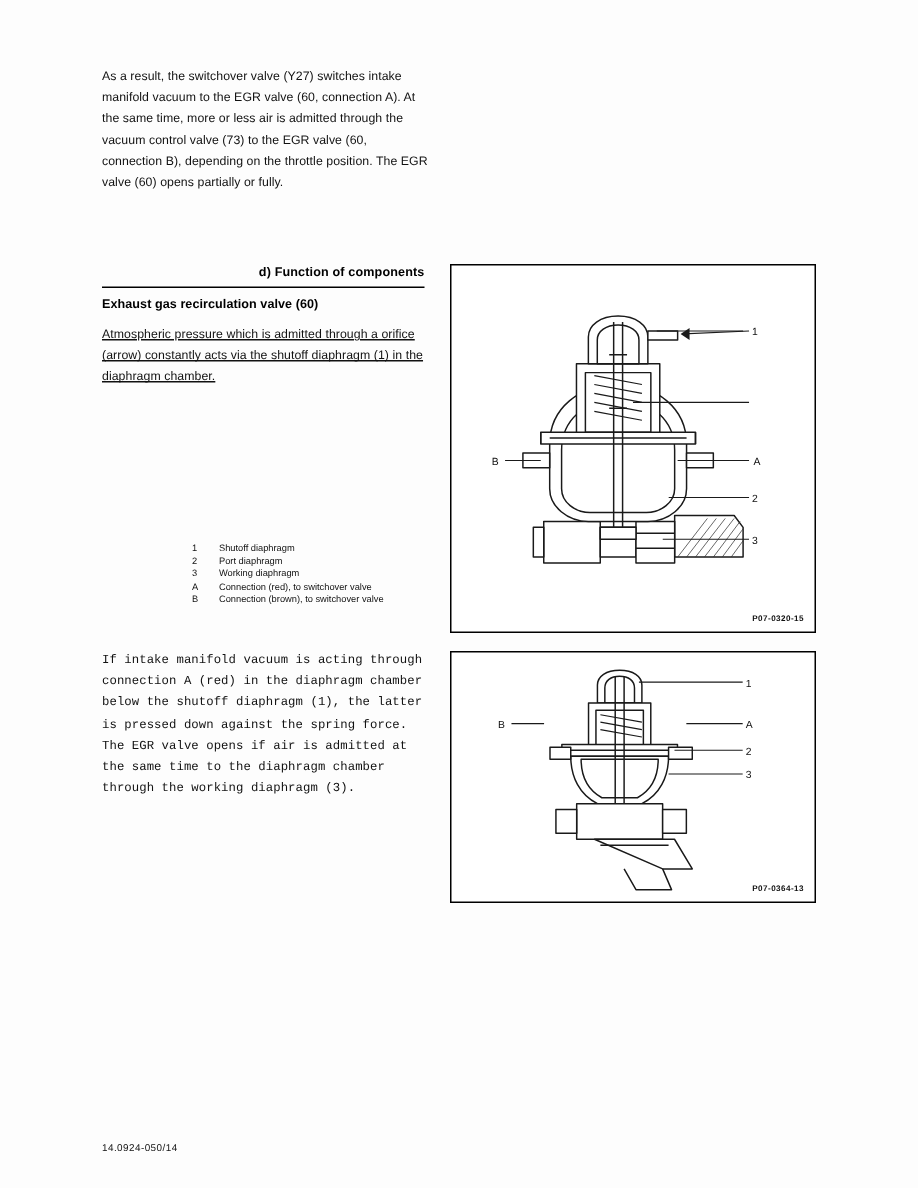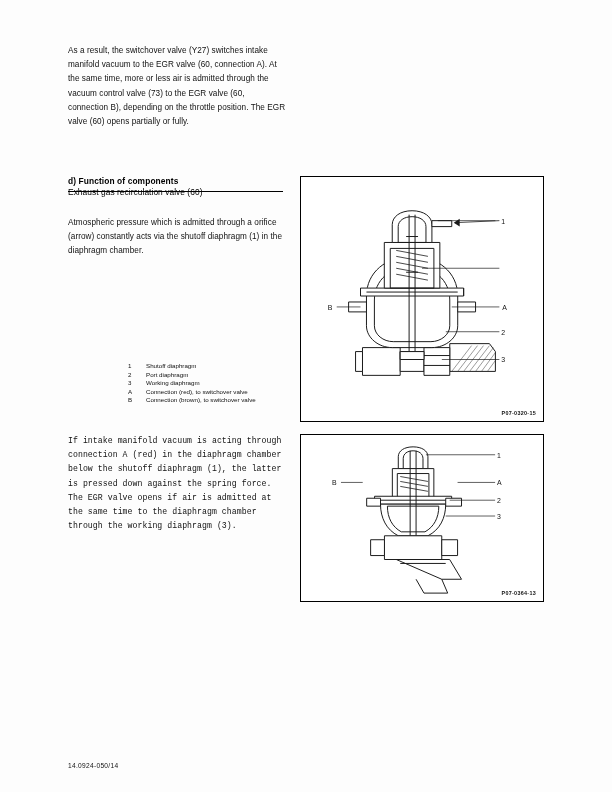--- a/index.html
+++ b/index.html
@@ -37,42 +37,44 @@
     width: 218px;
   }
   #section-heading {
     position: absolute;
     left: 68px;
     top: 176px;
     width: 215px;
     font-size: 8.4px;
     font-weight: bold;
     letter-spacing: 0.1px;
+    text-align: right;
   }
   #section-rule {
     position: absolute;
     left: 68px;
     top: 191px;
     width: 215px;
     height: 1px;
     background: #000;
   }
   #valve-heading {
     position: absolute;
     left: 68px;
-    top: 187px;
+    top: 197px;
     width: 220px;
     font-size: 8.4px;
-    font-weight: normal;
+    font-weight: bold;
     letter-spacing: 0.05px;
   }
   #valve-paragraph {
     left: 68px;
     top: 216px;
     width: 222px;
+    text-decoration: underline;
   }
   #second-paragraph {
     left: 68px;
     top: 434px;
     width: 220px;
     font-family: Liberation Mono, monospace;
   }
 
   
   #legend {

